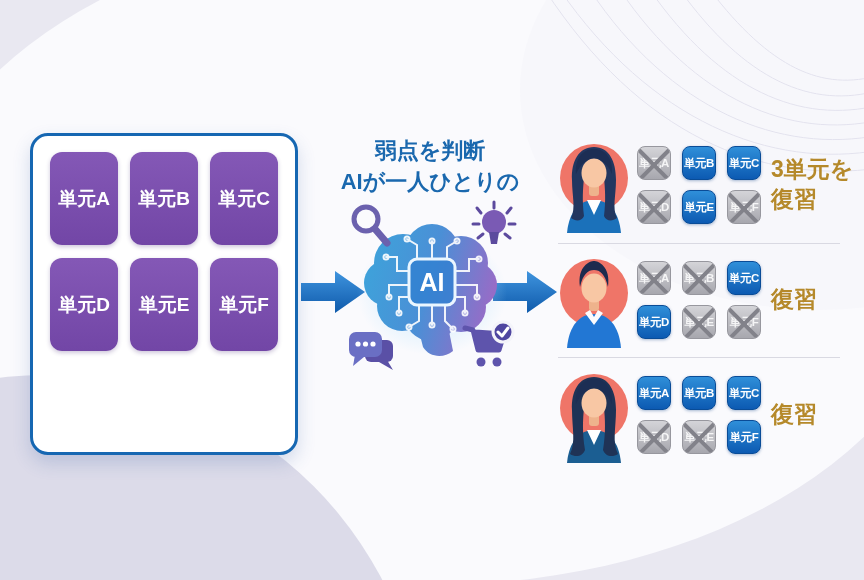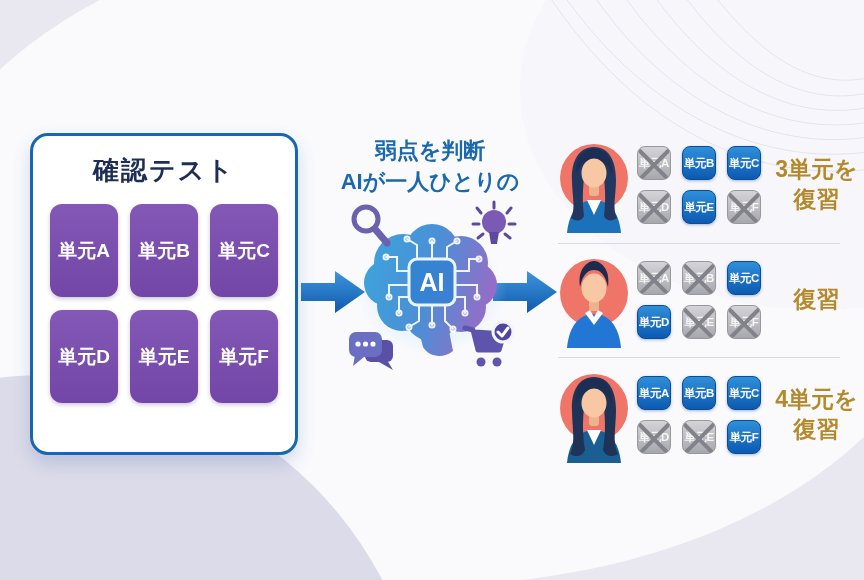--- a/index.html
+++ b/index.html
@@ -70,21 +70,21 @@
     background:linear-gradient(180deg,#d4d4d8 0%,#a7a7ae 100%);
     border:1px solid #97979e; color:rgba(255,255,255,.85);
   }
   .badge.crossed::before, .badge.crossed::after {
     content:""; position:absolute; left:-6px; right:-6px; top:50%; height:3.5px;
     background:#82828a; border-radius:2px;
   }
   .badge.crossed::before { transform:rotate(45deg); }
   .badge.crossed::after  { transform:rotate(-45deg); }
   .review-label {
-    margin-left:10px; width:96px; text-align:center; color:#b5892a;
+    margin-left:10px; width:96px; text-align:left; color:#b5892a;
     font-size:23px; font-weight:bold; line-height:1.3;
   }
   .row-divider { position:absolute; left:558px; width:282px; height:1px;
     background:#d9d9e2; }
   .divider-1 { top:243px; } .divider-2 { top:357px; }
 </style>
 </head>
 <body>
 
 <div class="canvas">
@@ -98,21 +98,20 @@
       <path d="M590,-10 C670,110 780,155 880,135"></path>
       <path d="M620,-10 C695,100 790,140 880,120"></path>
       <path d="M650,-10 C720,90 800,125 880,105"></path>
       <path d="M680,-10 C745,80 812,110 880,90"></path>
       <path d="M710,-10 C770,68 822,92 880,75"></path>
       <path d="M545,-10 C640,135 760,185 880,168"></path>
     </g>
   </svg>
 
   <div class="test-box">
-    <div class="test-box-title">確認テスト</div>
     <div class="tile-grid">
       <div class="unit-tile">単元A</div>
       <div class="unit-tile">単元B</div>
       <div class="unit-tile">単元C</div>
       <div class="unit-tile">単元D</div>
       <div class="unit-tile">単元E</div>
       <div class="unit-tile">単元F</div>
     </div>
   </div>
 
@@ -299,18 +298,17 @@
     </svg>
     <div class="badge-grid">
       <div class="badge active">単元A</div>
       <div class="badge active">単元B</div>
       <div class="badge active">単元C</div>
       <div class="badge crossed">単元D</div>
       <div class="badge crossed">単元E</div>
       <div class="badge active">単元F</div>
     </div>
     <div class="review-label">
-      <div>4単元を</div>
       <div>復習</div>
     </div>
   </div>
 
 </div>
 
 </body></html>

